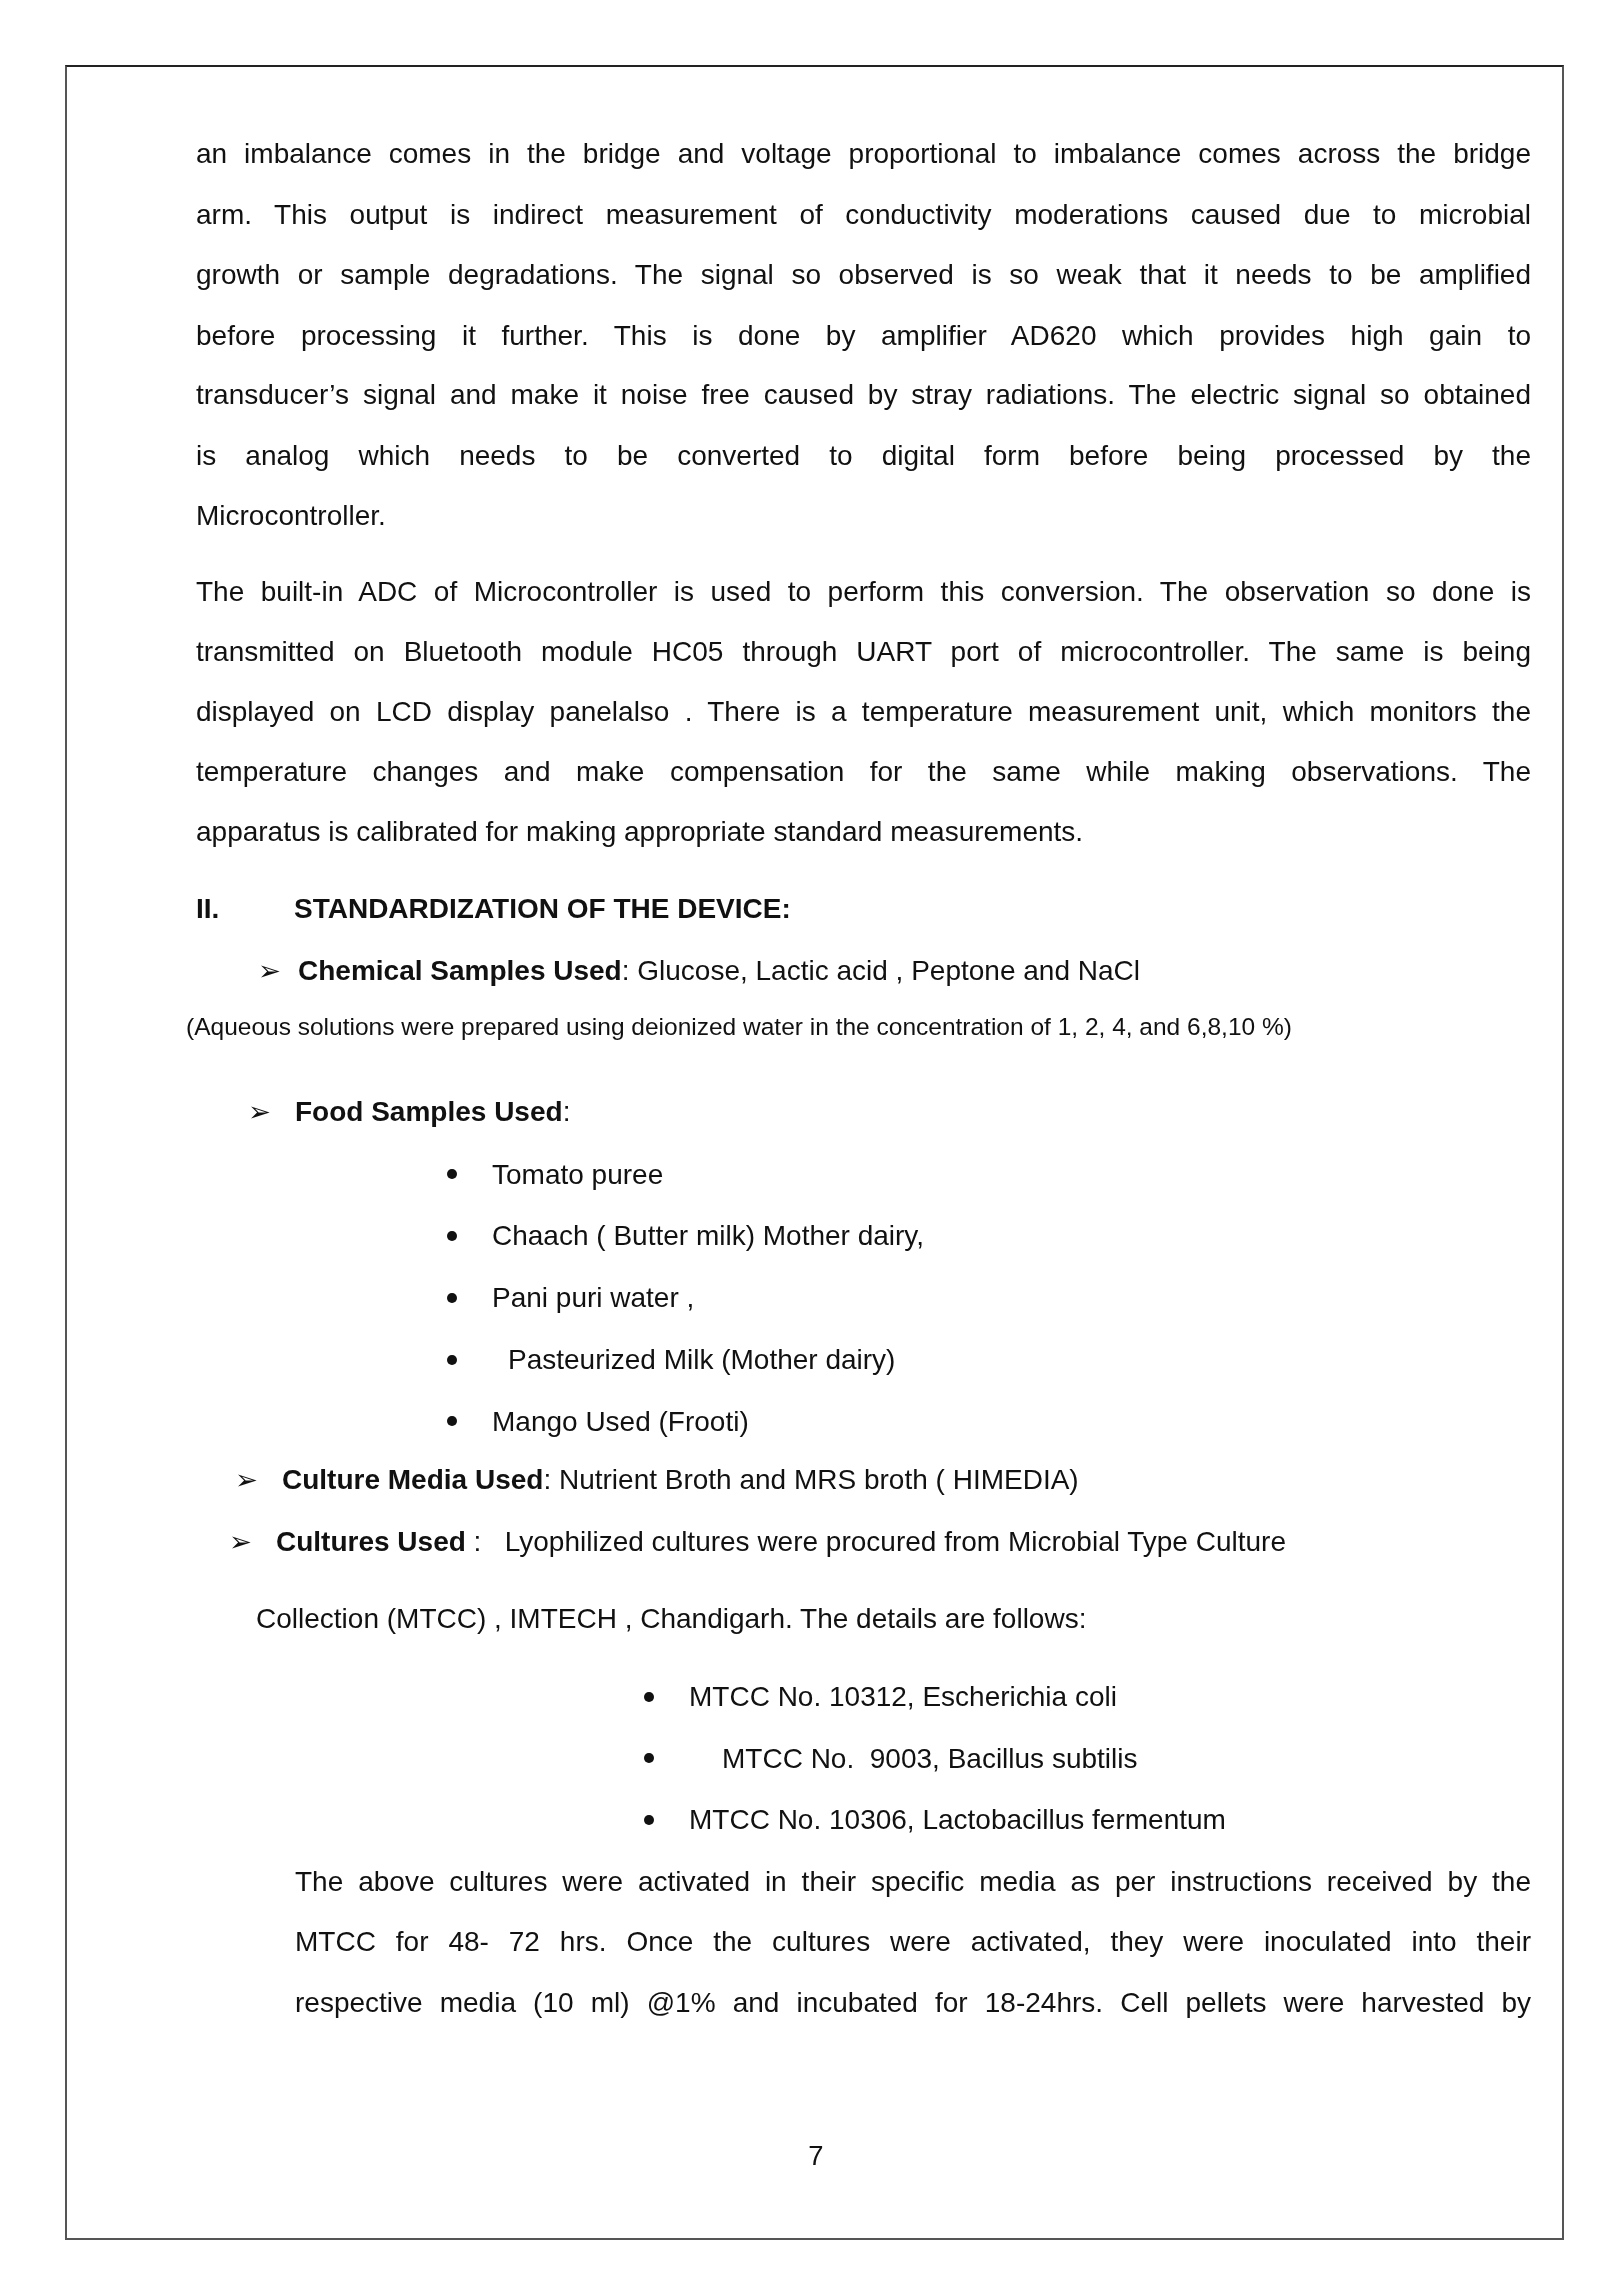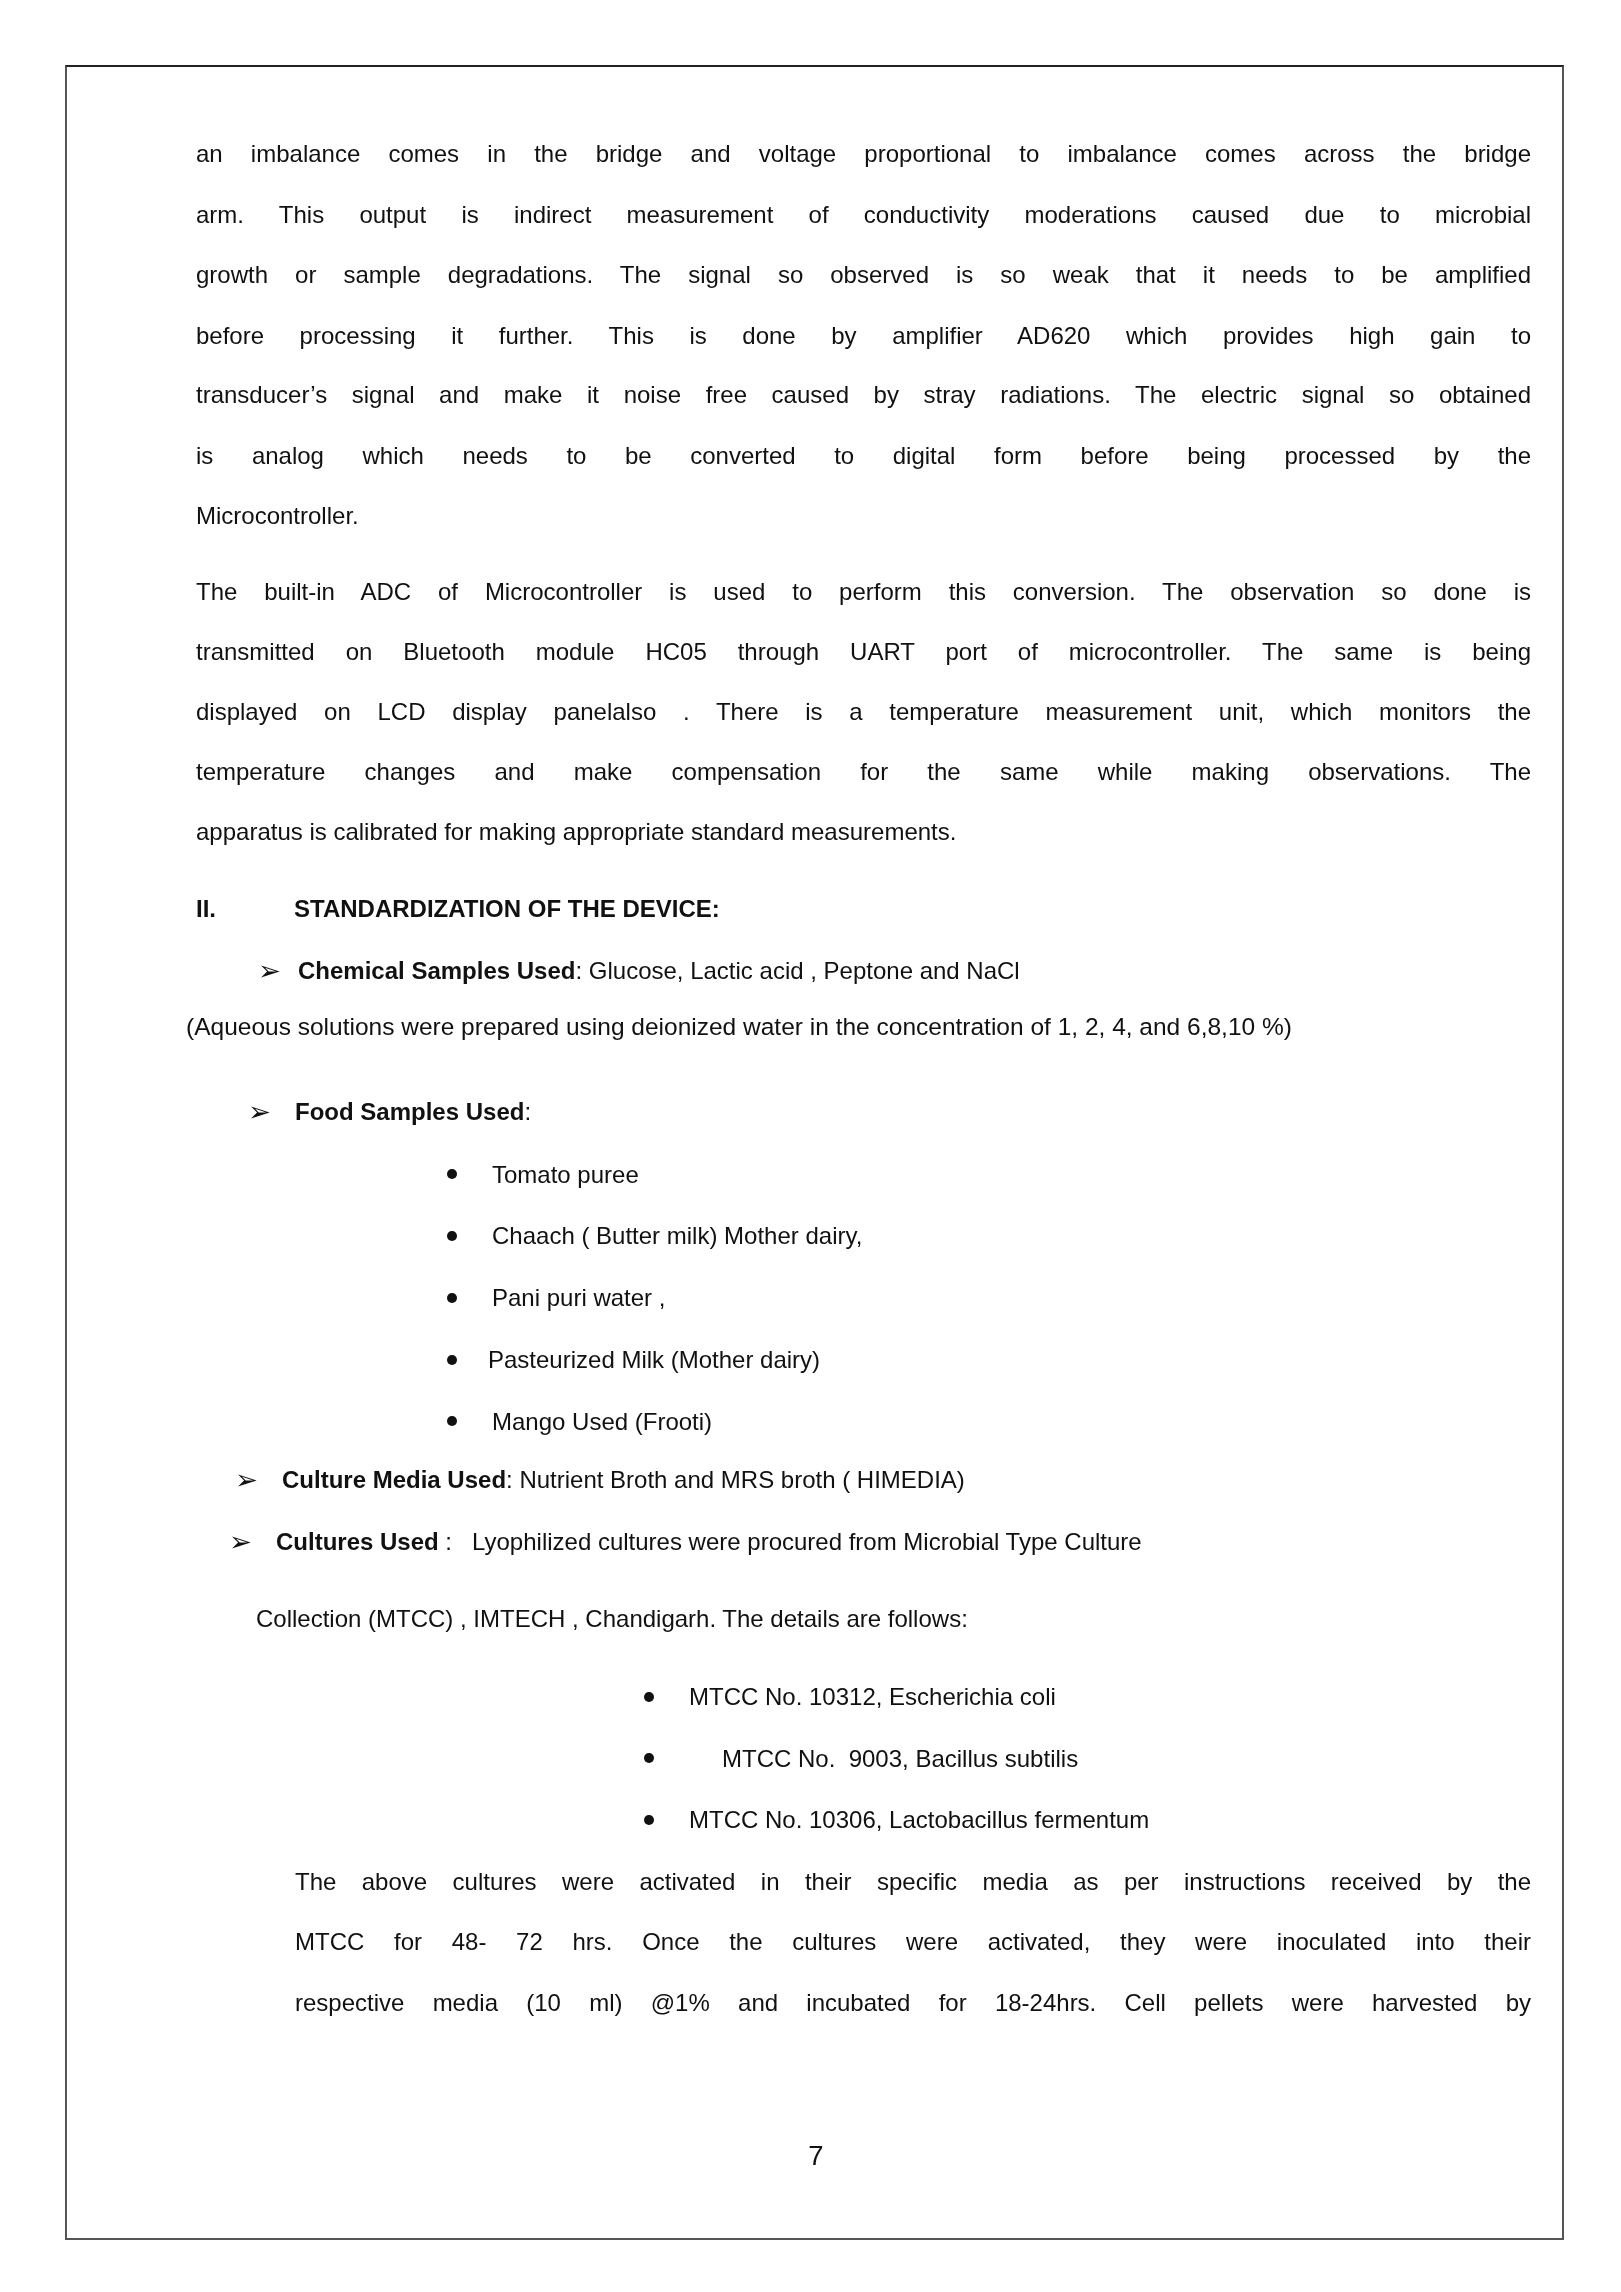--- a/index.html
+++ b/index.html
@@ -1,20 +1,20 @@
 <!DOCTYPE html>
 <html><head>
 <meta charset="utf-8">
 <style>
   html, body { margin: 0; padding: 0; background: #ffffff; }
   body { width: 1621px; height: 2293px; position: relative; overflow: hidden;
          font-family: "Liberation Sans", "DejaVu Sans", sans-serif; color: #111111; }
   .page-border { position: absolute; left: 65px; top: 65px; width: 1499px; height: 2175px;
                  border: 2px solid #555555; border-top-color: #222; box-sizing: border-box; }
-  .line { position: absolute; font-size: 24px; line-height: 33px; white-space: nowrap; }
+  .line { position: absolute; font-size: 28px; line-height: 33px; white-space: nowrap; }
   .just { text-align: justify; text-align-last: justify; white-space: normal; }
   .body-col { left: 196px; width: 1335px; }
   .b { font-weight: bold; }
   .i { }
   .arrow { position: absolute; font-size: 27.4px; line-height: 33px; }
   .dot { position: absolute; width: 9.8px; height: 9.8px; border-radius: 50%; background: #111; }
   .note { font-size: 24.5px; }
   .pagenum { position: absolute; left: 804px; top: 2139px; font-size: 27.4px; line-height: 33px; width: 23.5px; text-align: center; }
 </style>
 </head>
@@ -56,21 +56,21 @@
   <span class="line" style="left:295px; top:1095px"><b>Food Samples Used</b><span>:</span></span>
 
   <div>
     <span class="dot" style="left:447px; top:1169px"></span>
     <span class="line" style="left:492px; top:1158px">Tomato puree</span>
     <span class="dot" style="left:447px; top:1231px"></span>
     <span class="line" style="left:492px; top:1219px">Chaach ( Butter milk) Mother dairy,</span>
     <span class="dot" style="left:447px; top:1293px"></span>
     <span class="line" style="left:492px; top:1281px">Pani puri water ,</span>
     <span class="dot" style="left:447px; top:1355px"></span>
-    <span class="line" style="left:488px; top:1343px">Pasteurized Milk (Mother dairy)</span>
+    <span class="line" style="left:508px; top:1343px">Pasteurized Milk (Mother dairy)</span>
     <span class="dot" style="left:447px; top:1416px"></span>
     <span class="line" style="left:492px; top:1405px">Mango Used (Frooti)</span>
   </div>
 </div>
 
 <div>
   <span class="arrow" style="left:235px; top:1463px">➢</span>
   <span class="line" style="left:282px; top:1463px"><b>Culture Media Used</b><span>: Nutrient Broth and MRS broth ( HIMEDIA)</span></span>
 </div>
 

